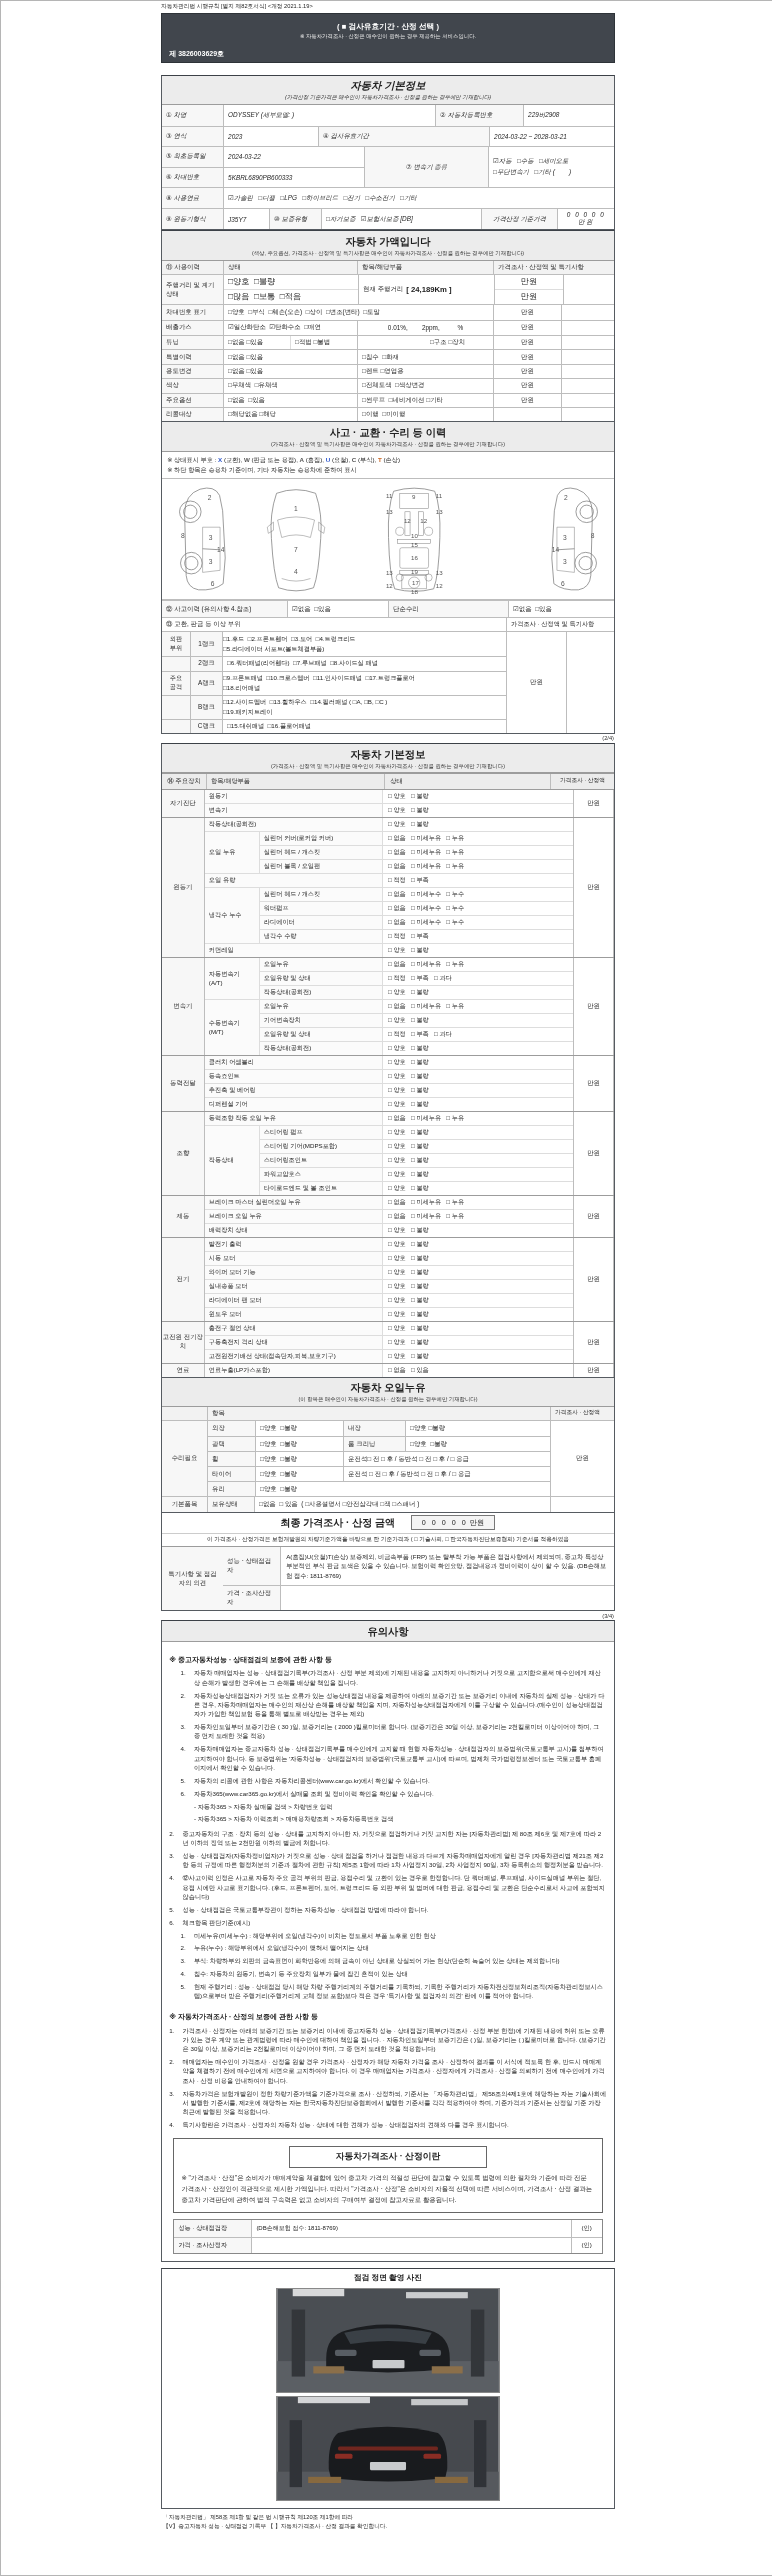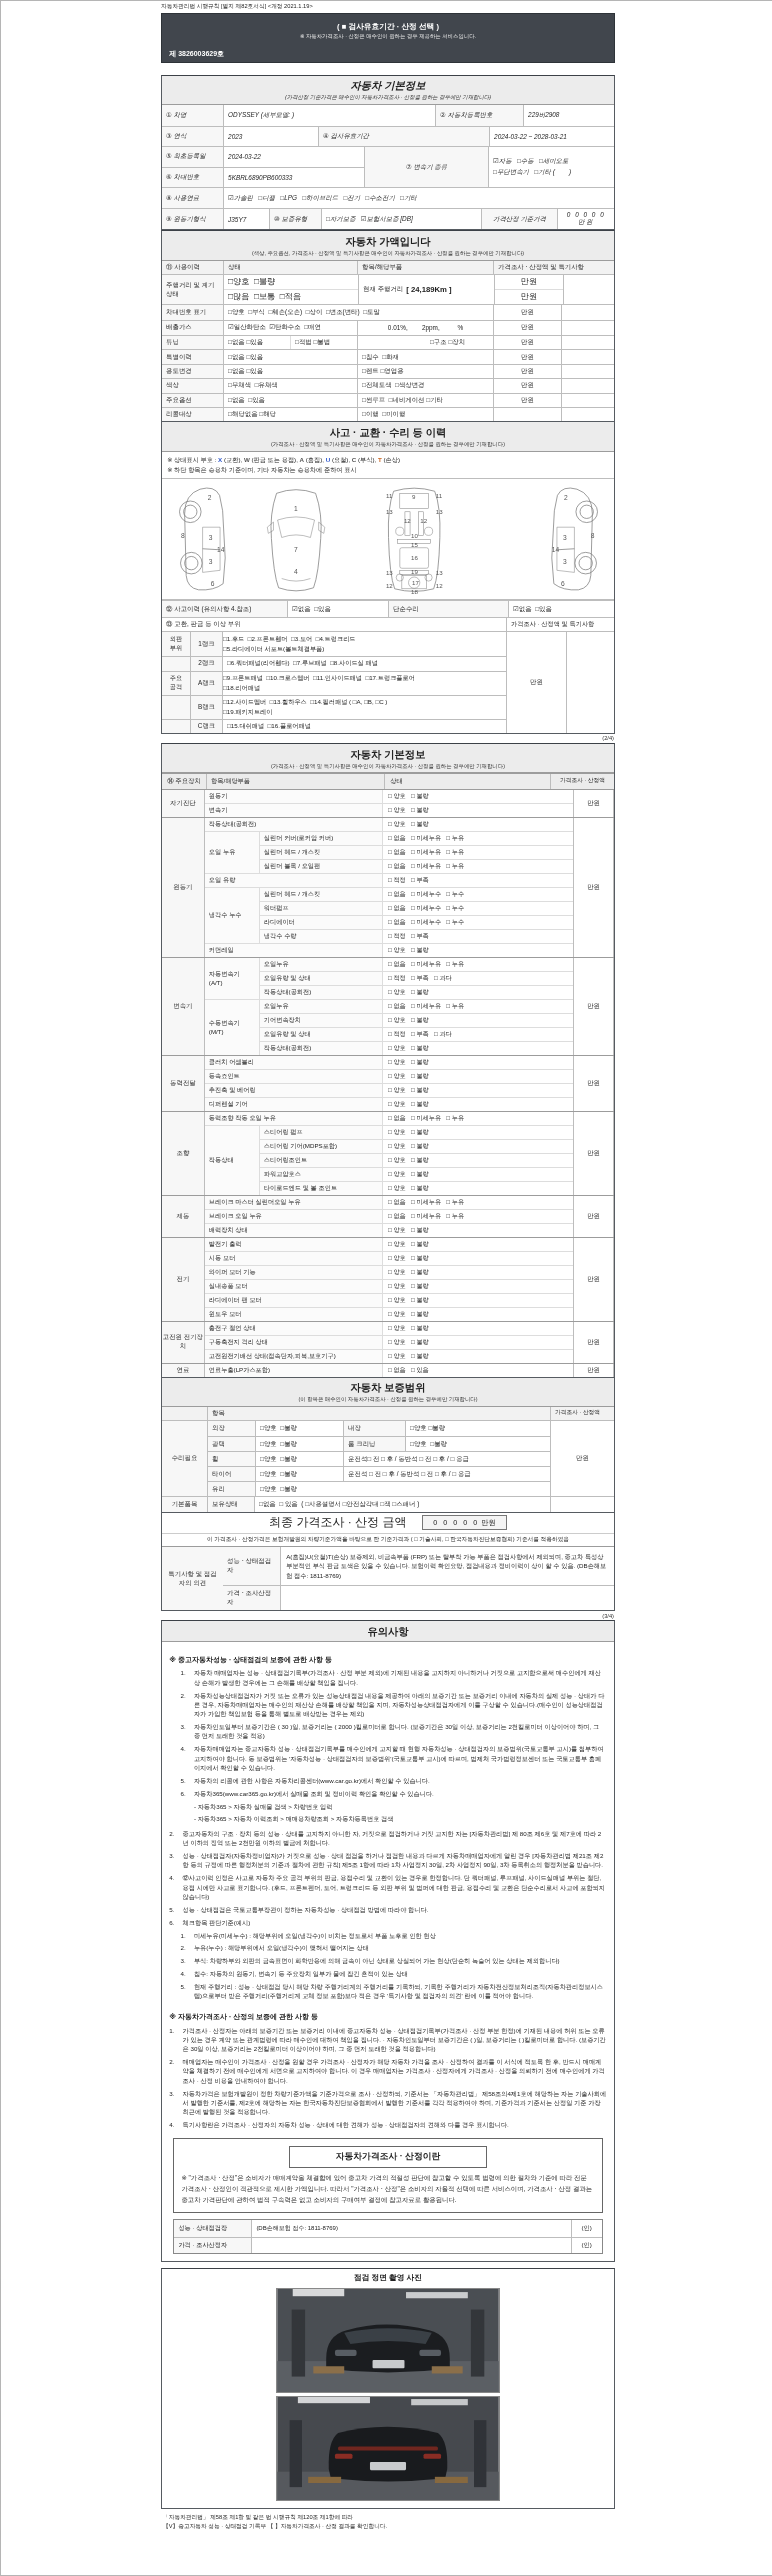--- a/index.html
+++ b/index.html
@@ -622,21 +622,21 @@
         <div class="dr f">
             <div class="di w343">연료누출(LP가스포함)</div>
             <div class="ds pre">□ 없음   □ 있음</div>
           </div>
       </div>
       <div class="dgp">만원</div>
         <div class="dgn"></div>
     </div>
 
     <div class="st" style="border-top:1px solid #565b61">
-      <div class="h">자동차 보증범위</div>
+      <div class="h">자동차 오일누유</div>
       <div class="s">(이 항목은 매수인이 자동차가격조사 · 산정을 원하는 경우에만 기재합니다)</div>
     </div>
     <div class="r f" style="height:13.4px;background:#f2f2f2">
       <div class="c fc" style="width:45px"></div>
       <div class="c" style="width:343px">항목</div>
       <div class="c" style="flex:1;font-size:5.7px">가격조사 · 산정액</div>
     </div>
     <div class="r">
       <div class="c fc lab cen" style="width:45px">수리필요</div>
       <div style="width:343px;border-left:0.5px solid #bdbdbd;box-sizing:border-box">
@@ -670,21 +670,21 @@
       <div class="c cen" style="flex:1">만원</div>
     </div>
     <div class="r" style="height:15.5px">
       <div class="c fc lab cen" style="width:45px">기본품목</div>
       <div class="c lab" style="width:47px">보유상태</div>
       <div class="c pre" style="width:296px">□없음  □ 있음  ( □사용설명서 □안전삼각대 □잭 □스패너 )</div>
       <div class="c" style="flex:1"></div>
     </div>
 
     <div class="r" style="height:21.6px;border-top:1px solid #565b61;justify-content:center;align-items:center">
-      <span style="font-size:12px;font-weight:normal;margin-right:15.5px">최종 가격조사 · 산정 금액</span>
+      <span style="font-size:10px;font-weight:bold;margin-right:15.5px">최종 가격조사 · 산정 금액</span>
       <span class="pre" style="border:0.5px solid #777;padding:1.5px 10.3px;font-size:7.2px;background:#f4f4f4">0   0   0   0   0  만원</span>
     </div>
     <div style="font-size:5.7px;text-align:center;padding:1.5px 0 2.6px;border-top:0.5px solid #ccc" class="pre">이 가격조사 · 산정가격은 보험개발원의 차량기준가액을 바탕으로 한 기준가격과 ( □ 기술사회, □ 한국자동차진단보증협회) 기준서를 적용하였음</div>
 
     <div class="r" style="border-top:0.5px solid #9c9c9c">
       <div class="c fc lab cen" style="width:61px;text-align:center">특기사항 및 점검자의 의견</div>
       <div style="flex:1">
         <div class="r f" style="min-height:38px">
           <div class="c fc lab" style="width:57px">성능 · 상태점검자</div>
           <div class="c" style="flex:1;font-size:6.2px;line-height:1.55;padding:3.1px 5.2px">A(흠집)U(요철)T(손상) 보증제외, 비금속부품 (FRP) 또는 탈부착 가능 부품은 점검사항에서 제외되며, 중고차 특성상 부분적인 부식 판금 도색은 있을 수 있습니다. 보험이력 확인요망, 점검내용과 정비이력이 상이 할 수 있음. (DB손해보험 접수: 1811-8769)</div>

